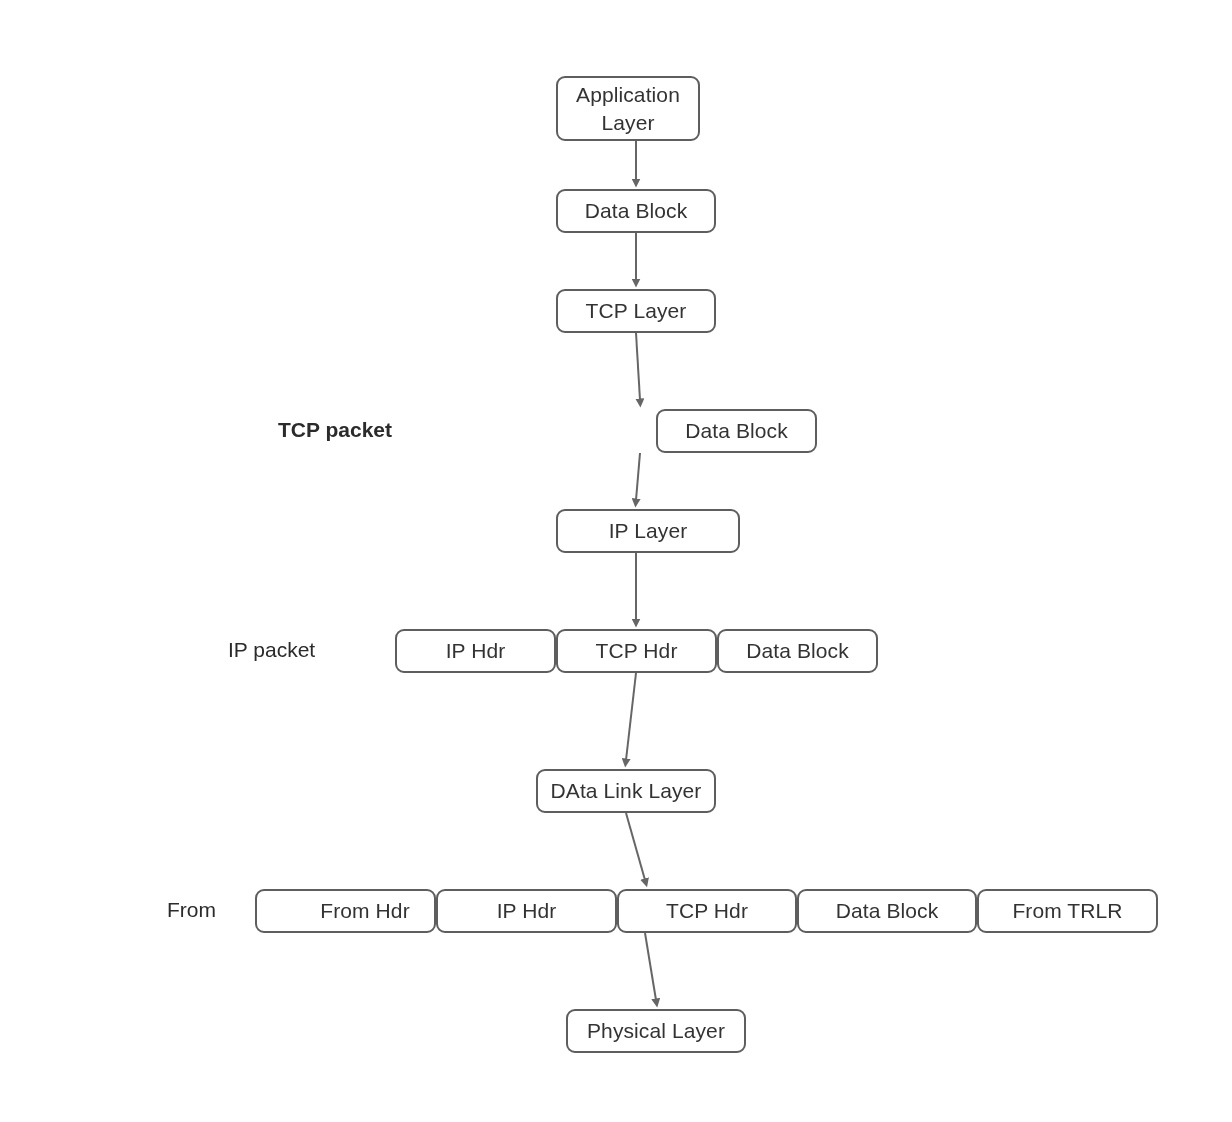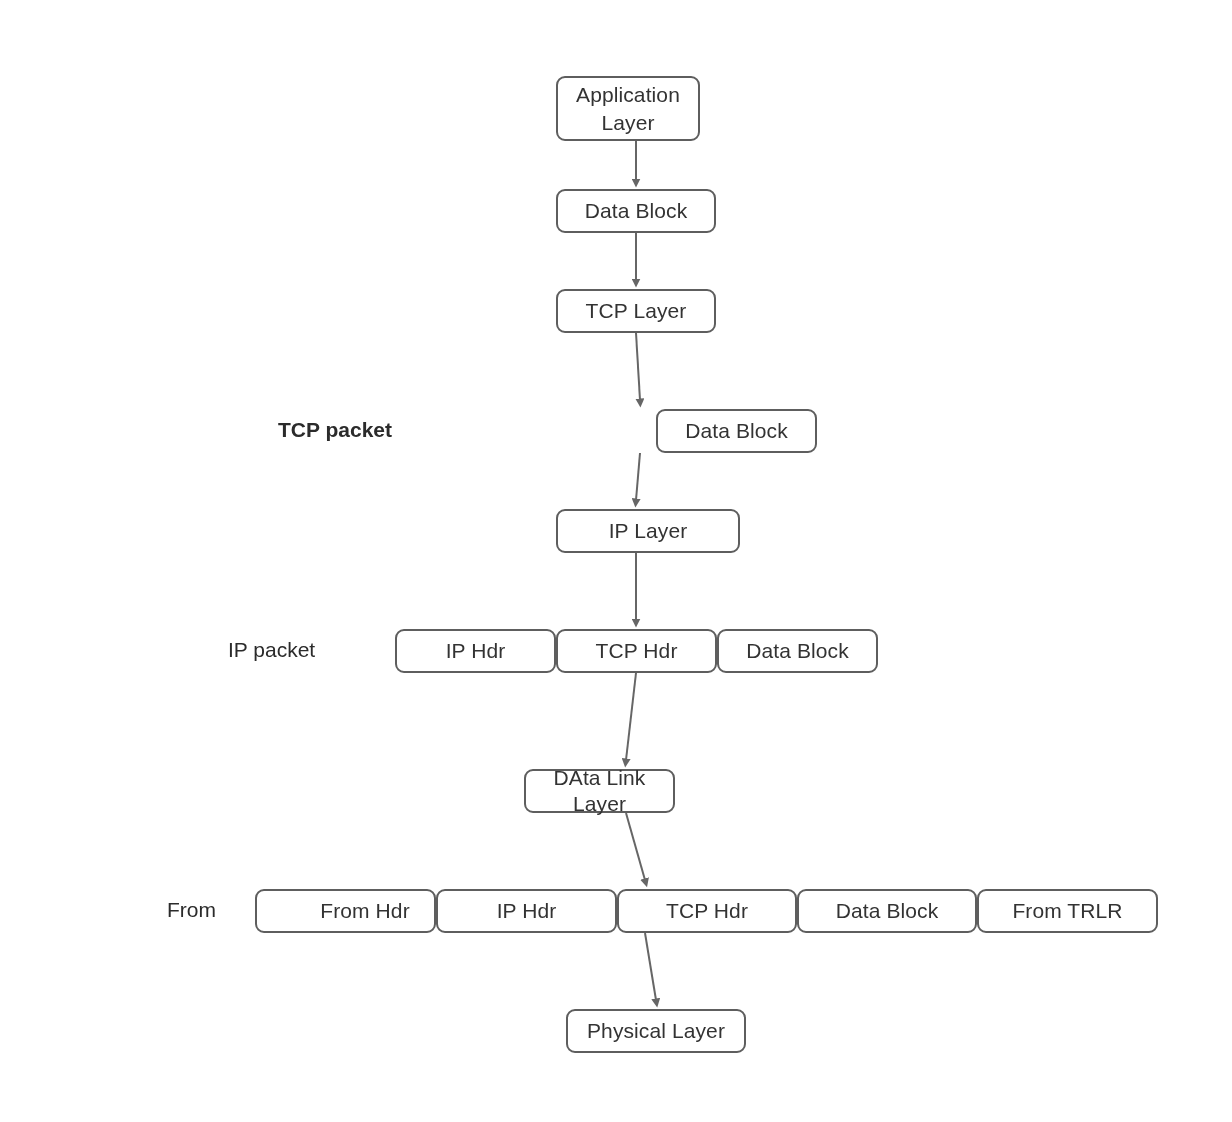--- a/index.html
+++ b/index.html
@@ -118,21 +118,21 @@
   </div>
 
   <div class="node-box" style="left:556px; top:629px; width:161px; height:44px;">
     <span class="node-label">TCP Hdr</span>
   </div>
 
   <div class="node-box" style="left:717px; top:629px; width:161px; height:44px;">
     <span class="node-label">Data Block</span>
   </div>
 
-  <div class="node-box" style="left:524px; top:769px; width:151px; height:44px;">
+  <div class="node-box" style="left:536px; top:769px; width:180px; height:44px;">
     <span class="node-label">DAta Link Layer</span>
   </div>
 
   <div class="row-label" style="left:167px; top:899px;">From</div>
 
   <div class="node-box" style="left:255px; top:889px; width:181px; height:44px;padding-left:39px;">
     <span class="node-label">From Hdr</span>
   </div>
 
   <div class="node-box" style="left:436px; top:889px; width:181px; height:44px;">

